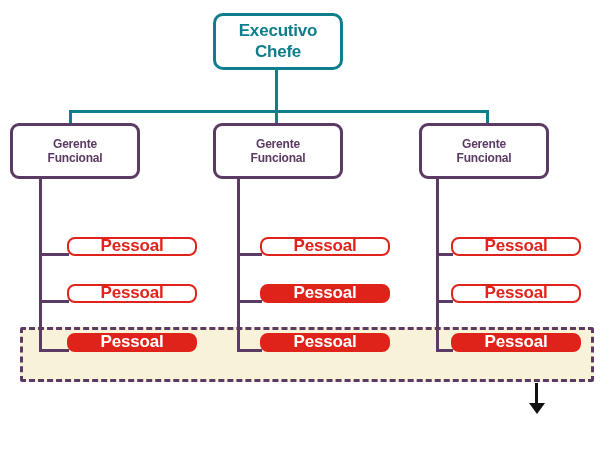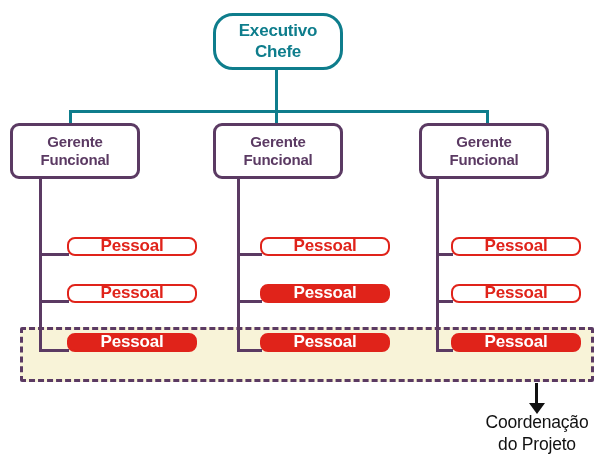--- a/index.html
+++ b/index.html
@@ -20,27 +20,27 @@
     display:flex;align-items:center;justify-content:center;
     text-align:center;
     font-weight:bold;
     white-space:pre-line;
     line-height:1.18;
     background:#ffffff;
     z-index:3;
   }
   .executive{
     left:213px;top:13px;width:130px;height:57px;
-    border:3px solid #0e7d8c;border-radius:20px;
+    border:3px solid #0e7d8c;border-radius:10px;
     color:#0e7d8c;font-size:17px;
   }
   .manager{
     width:130px;height:56px;top:123px;
     border:3px solid #5b3a63;border-radius:9px;
-    color:#5b3a63;font-size:15px;
+    color:#5b3a63;font-size:12px;
   }
   .staff{
     width:130px;height:19px;
     border:2.5px solid #e0231a;border-radius:8px;
     color:#e0231a;font-size:17px;
   }
   .staff[data-variant="filled"]{
     background:#e0231a;color:#ffffff;
   }
   .line{position:absolute;z-index:2;}
@@ -117,16 +117,14 @@
   <div class="box staff" style="left:260px;top:237px;" data-variant="outline">Pessoal</div>
   <div class="box staff" style="left:260px;top:284px;" data-variant="filled">Pessoal</div>
   <div class="box staff" style="left:260px;top:333px;" data-variant="filled">Pessoal</div>
 
   <div class="box staff" style="left:451px;top:237px;" data-variant="outline">Pessoal</div>
   <div class="box staff" style="left:451px;top:284px;" data-variant="outline">Pessoal</div>
   <div class="box staff" style="left:451px;top:333px;" data-variant="filled">Pessoal</div>
 
   <div class="arrow-line"></div>
   <div class="arrow-head"></div>
-  <div class="annotation">Coordenação
-do Projeto</div>
 
 </div>
 
 </body></html>

